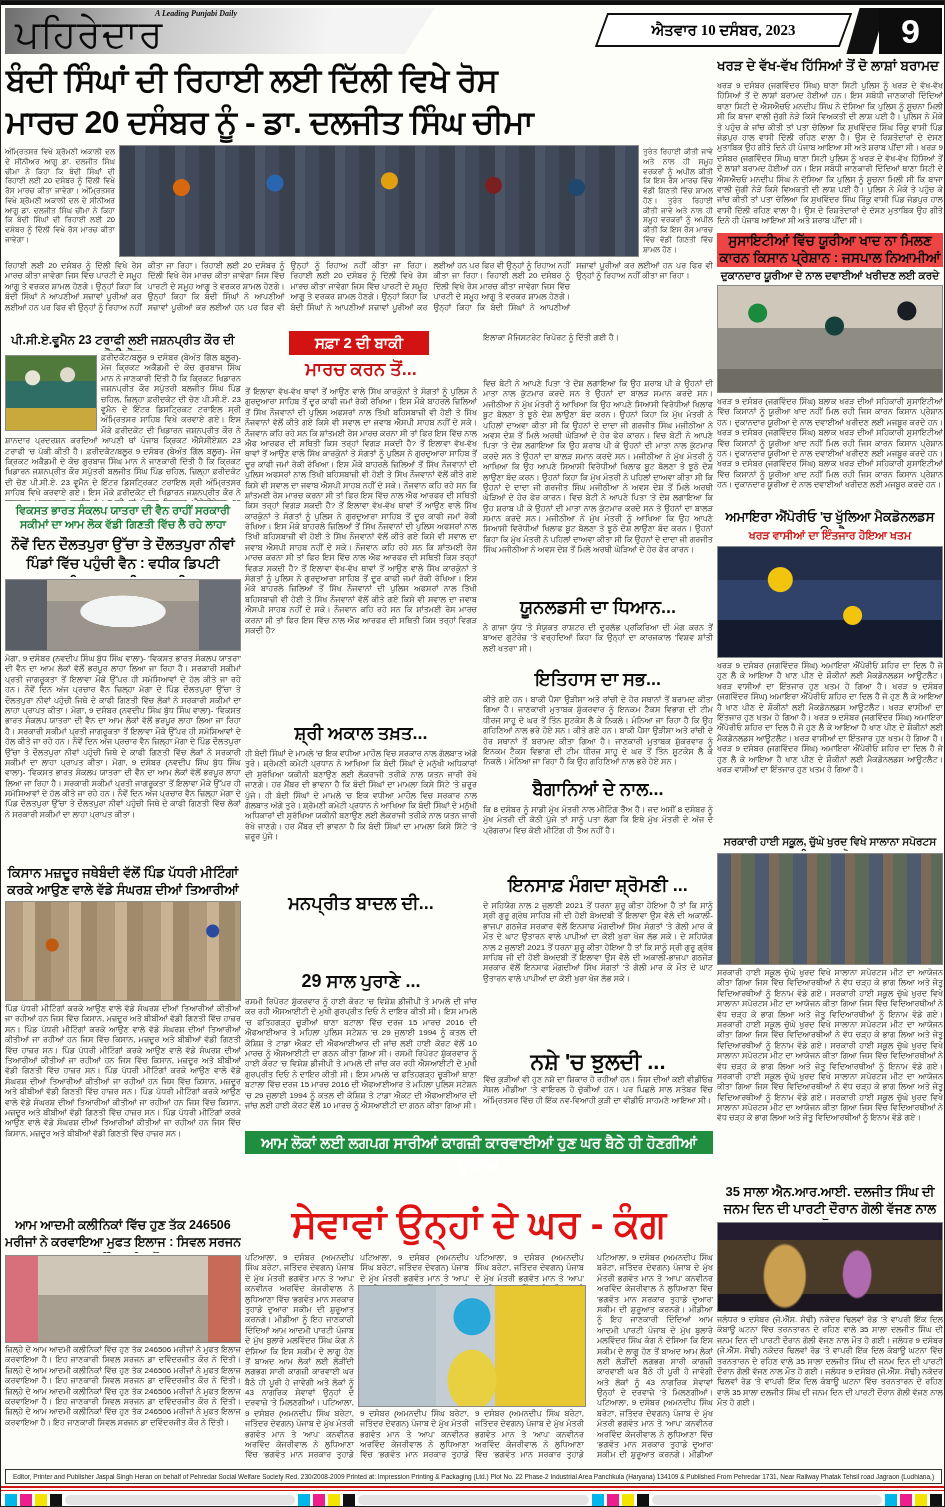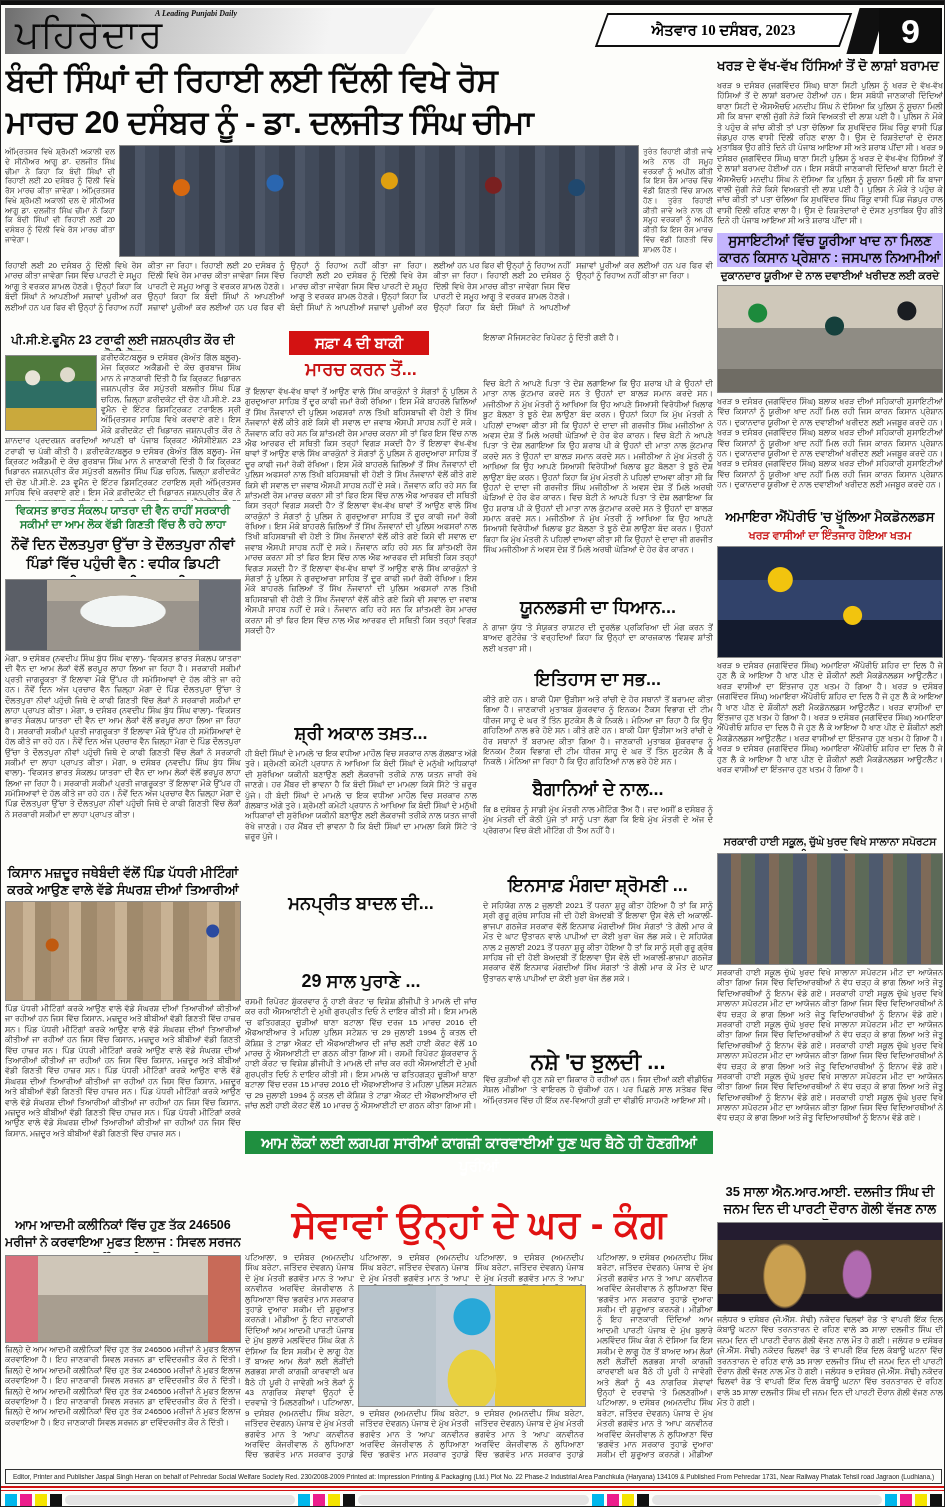--- a/index.html
+++ b/index.html
@@ -6,21 +6,21 @@
   html,body{background:#9a9a9a}
   .page{position:relative;width:945px;height:1507px;margin:0 auto;background:#fdfdfa;
         font-family:"Liberation Sans",sans-serif;overflow:hidden;border:1px solid #222}
   .abs{position:absolute}
   .body-txt{font-size:8px;line-height:1.3;text-align:justify;color:#1a1a1a;overflow:hidden}
   .small-txt{font-size:7.5px}
   .hd{font-weight:bold;color:#0c0c0c;overflow:hidden}
   .center{text-align:center}
   .red-t{color:#c81414}
   .green-t{color:#15792f}
-  .band-blue{background:#c4b5fd}
+  .band-blue{background:#ef4444}
   .banner-red{background:#d31212;color:#fff;font-weight:bold;text-align:center}
   .banner-green{background:#1f8f3f;color:#ffffff;font-weight:bold;text-align:center}
   .ph{position:absolute;box-shadow:inset 0 0 0 1px #8a8a8a}
   
   .ph-delegation{background:
     radial-gradient(circle 10px at 12% 38%,#d8680f 0 8px,transparent 9px),
     radial-gradient(circle 10px at 30% 34%,#2a66b0 0 8px,transparent 9px),
     radial-gradient(circle 10px at 52% 32%,#e0a010 0 8px,transparent 9px),
     radial-gradient(circle 10px at 72% 36%,#7a2020 0 8px,transparent 9px),
     radial-gradient(circle 10px at 88% 38%,#20486e 0 8px,transparent 9px),
@@ -132,21 +132,21 @@
   <div class="abs body-txt" style="left:4px;top:653px;width:236px;height:208px">ਮੋਗਾ, 9 ਦਸੰਬਰ (ਨਵਦੀਪ ਸਿੰਘ ਬੁੱਧ ਸਿੰਘ ਵਾਲਾ)- 'ਵਿਕਸਤ ਭਾਰਤ ਸੰਕਲਪ ਯਾਤਰਾ' ਦੀ ਵੈਨ ਦਾ ਆਮ ਲੋਕਾਂ ਵੱਲੋਂ ਭਰਪੂਰ ਲਾਹਾ ਲਿਆ ਜਾ ਰਿਹਾ ਹੈ। ਸਰਕਾਰੀ ਸਕੀਮਾਂ ਪ੍ਰਤੀ ਜਾਗਰੂਕਤਾ ਤੋਂ ਇਲਾਵਾ ਮੌਕੇ ਉੱਪਰ ਹੀ ਸਮੱਸਿਆਵਾਂ ਦੇ ਹੱਲ ਕੀਤੇ ਜਾ ਰਹੇ ਹਨ। ਨੌਵੇਂ ਦਿਨ ਅੱਜ ਪ੍ਰਚਾਰ ਵੈਨ ਜ਼ਿਲ੍ਹਾ ਮੋਗਾ ਦੇ ਪਿੰਡ ਦੌਲਤਪੁਰਾ ਉੱਚਾ ਤੇ ਦੌਲਤਪੁਰਾ ਨੀਵਾਂ ਪਹੁੰਚੀ ਜਿਥੇ ਦੇ ਕਾਫੀ ਗਿਣਤੀ ਵਿੱਚ ਲੋਕਾਂ ਨੇ ਸਰਕਾਰੀ ਸਕੀਮਾਂ ਦਾ ਲਾਹਾ ਪ੍ਰਾਪਤ ਕੀਤਾ। ਮੋਗਾ, 9 ਦਸੰਬਰ (ਨਵਦੀਪ ਸਿੰਘ ਬੁੱਧ ਸਿੰਘ ਵਾਲਾ)- 'ਵਿਕਸਤ ਭਾਰਤ ਸੰਕਲਪ ਯਾਤਰਾ' ਦੀ ਵੈਨ ਦਾ ਆਮ ਲੋਕਾਂ ਵੱਲੋਂ ਭਰਪੂਰ ਲਾਹਾ ਲਿਆ ਜਾ ਰਿਹਾ ਹੈ। ਸਰਕਾਰੀ ਸਕੀਮਾਂ ਪ੍ਰਤੀ ਜਾਗਰੂਕਤਾ ਤੋਂ ਇਲਾਵਾ ਮੌਕੇ ਉੱਪਰ ਹੀ ਸਮੱਸਿਆਵਾਂ ਦੇ ਹੱਲ ਕੀਤੇ ਜਾ ਰਹੇ ਹਨ। ਨੌਵੇਂ ਦਿਨ ਅੱਜ ਪ੍ਰਚਾਰ ਵੈਨ ਜ਼ਿਲ੍ਹਾ ਮੋਗਾ ਦੇ ਪਿੰਡ ਦੌਲਤਪੁਰਾ ਉੱਚਾ ਤੇ ਦੌਲਤਪੁਰਾ ਨੀਵਾਂ ਪਹੁੰਚੀ ਜਿਥੇ ਦੇ ਕਾਫੀ ਗਿਣਤੀ ਵਿੱਚ ਲੋਕਾਂ ਨੇ ਸਰਕਾਰੀ ਸਕੀਮਾਂ ਦਾ ਲਾਹਾ ਪ੍ਰਾਪਤ ਕੀਤਾ। ਮੋਗਾ, 9 ਦਸੰਬਰ (ਨਵਦੀਪ ਸਿੰਘ ਬੁੱਧ ਸਿੰਘ ਵਾਲਾ)- 'ਵਿਕਸਤ ਭਾਰਤ ਸੰਕਲਪ ਯਾਤਰਾ' ਦੀ ਵੈਨ ਦਾ ਆਮ ਲੋਕਾਂ ਵੱਲੋਂ ਭਰਪੂਰ ਲਾਹਾ ਲਿਆ ਜਾ ਰਿਹਾ ਹੈ। ਸਰਕਾਰੀ ਸਕੀਮਾਂ ਪ੍ਰਤੀ ਜਾਗਰੂਕਤਾ ਤੋਂ ਇਲਾਵਾ ਮੌਕੇ ਉੱਪਰ ਹੀ ਸਮੱਸਿਆਵਾਂ ਦੇ ਹੱਲ ਕੀਤੇ ਜਾ ਰਹੇ ਹਨ। ਨੌਵੇਂ ਦਿਨ ਅੱਜ ਪ੍ਰਚਾਰ ਵੈਨ ਜ਼ਿਲ੍ਹਾ ਮੋਗਾ ਦੇ ਪਿੰਡ ਦੌਲਤਪੁਰਾ ਉੱਚਾ ਤੇ ਦੌਲਤਪੁਰਾ ਨੀਵਾਂ ਪਹੁੰਚੀ ਜਿਥੇ ਦੇ ਕਾਫੀ ਗਿਣਤੀ ਵਿੱਚ ਲੋਕਾਂ ਨੇ ਸਰਕਾਰੀ ਸਕੀਮਾਂ ਦਾ ਲਾਹਾ ਪ੍ਰਾਪਤ ਕੀਤਾ।</div>
 
   <div class="abs hd center" style="left:4px;top:864px;width:236px;height:34px;font-size:13px;line-height:1.3">ਕਿਸਾਨ ਮਜ਼ਦੂਰ ਜਥੇਬੰਦੀ ਵੱਲੋਂ ਪਿੰਡ ਪੱਧਰੀ ਮੀਟਿੰਗਾਂ ਕਰਕੇ ਆਉਣ ਵਾਲੇ ਵੱਡੇ ਸੰਘਰਸ਼ ਦੀਆਂ ਤਿਆਰੀਆਂ ਕਰਵਾਈਆਂ</div>
   <div class="ph ph-kisan-crowd" style="left:4px;top:900px;width:236px;height:100px"></div>
   <div class="abs body-txt" style="left:4px;top:1003px;width:236px;height:210px">ਪਿੰਡ ਪੱਧਰੀ ਮੀਟਿੰਗਾਂ ਕਰਕੇ ਆਉਣ ਵਾਲੇ ਵੱਡੇ ਸੰਘਰਸ਼ ਦੀਆਂ ਤਿਆਰੀਆਂ ਕੀਤੀਆਂ ਜਾ ਰਹੀਆਂ ਹਨ ਜਿਸ ਵਿੱਚ ਕਿਸਾਨ, ਮਜ਼ਦੂਰ ਅਤੇ ਬੀਬੀਆਂ ਵੱਡੀ ਗਿਣਤੀ ਵਿੱਚ ਹਾਜ਼ਰ ਸਨ। ਪਿੰਡ ਪੱਧਰੀ ਮੀਟਿੰਗਾਂ ਕਰਕੇ ਆਉਣ ਵਾਲੇ ਵੱਡੇ ਸੰਘਰਸ਼ ਦੀਆਂ ਤਿਆਰੀਆਂ ਕੀਤੀਆਂ ਜਾ ਰਹੀਆਂ ਹਨ ਜਿਸ ਵਿੱਚ ਕਿਸਾਨ, ਮਜ਼ਦੂਰ ਅਤੇ ਬੀਬੀਆਂ ਵੱਡੀ ਗਿਣਤੀ ਵਿੱਚ ਹਾਜ਼ਰ ਸਨ। ਪਿੰਡ ਪੱਧਰੀ ਮੀਟਿੰਗਾਂ ਕਰਕੇ ਆਉਣ ਵਾਲੇ ਵੱਡੇ ਸੰਘਰਸ਼ ਦੀਆਂ ਤਿਆਰੀਆਂ ਕੀਤੀਆਂ ਜਾ ਰਹੀਆਂ ਹਨ ਜਿਸ ਵਿੱਚ ਕਿਸਾਨ, ਮਜ਼ਦੂਰ ਅਤੇ ਬੀਬੀਆਂ ਵੱਡੀ ਗਿਣਤੀ ਵਿੱਚ ਹਾਜ਼ਰ ਸਨ। ਪਿੰਡ ਪੱਧਰੀ ਮੀਟਿੰਗਾਂ ਕਰਕੇ ਆਉਣ ਵਾਲੇ ਵੱਡੇ ਸੰਘਰਸ਼ ਦੀਆਂ ਤਿਆਰੀਆਂ ਕੀਤੀਆਂ ਜਾ ਰਹੀਆਂ ਹਨ ਜਿਸ ਵਿੱਚ ਕਿਸਾਨ, ਮਜ਼ਦੂਰ ਅਤੇ ਬੀਬੀਆਂ ਵੱਡੀ ਗਿਣਤੀ ਵਿੱਚ ਹਾਜ਼ਰ ਸਨ। ਪਿੰਡ ਪੱਧਰੀ ਮੀਟਿੰਗਾਂ ਕਰਕੇ ਆਉਣ ਵਾਲੇ ਵੱਡੇ ਸੰਘਰਸ਼ ਦੀਆਂ ਤਿਆਰੀਆਂ ਕੀਤੀਆਂ ਜਾ ਰਹੀਆਂ ਹਨ ਜਿਸ ਵਿੱਚ ਕਿਸਾਨ, ਮਜ਼ਦੂਰ ਅਤੇ ਬੀਬੀਆਂ ਵੱਡੀ ਗਿਣਤੀ ਵਿੱਚ ਹਾਜ਼ਰ ਸਨ। ਪਿੰਡ ਪੱਧਰੀ ਮੀਟਿੰਗਾਂ ਕਰਕੇ ਆਉਣ ਵਾਲੇ ਵੱਡੇ ਸੰਘਰਸ਼ ਦੀਆਂ ਤਿਆਰੀਆਂ ਕੀਤੀਆਂ ਜਾ ਰਹੀਆਂ ਹਨ ਜਿਸ ਵਿੱਚ ਕਿਸਾਨ, ਮਜ਼ਦੂਰ ਅਤੇ ਬੀਬੀਆਂ ਵੱਡੀ ਗਿਣਤੀ ਵਿੱਚ ਹਾਜ਼ਰ ਸਨ।</div>
 
   <div class="abs hd center" style="left:4px;top:1216px;width:236px;height:36px;font-size:12.5px;line-height:1.35">ਆਮ ਆਦਮੀ ਕਲੀਨਿਕਾਂ ਵਿੱਚ ਹੁਣ ਤੱਕ 246506 ਮਰੀਜਾਂ ਨੇ ਕਰਵਾਇਆ ਮੁਫਤ ਇਲਾਜ : ਸਿਵਲ ਸਰਜਨ ਡਾ ਦਵਿੰਦਰਜੀਤ ਕੌਰ</div>
   <div class="ph ph-clinic" style="left:4px;top:1254px;width:236px;height:88px"></div>
   <div class="abs body-txt" style="left:4px;top:1344px;width:236px;height:118px">ਜ਼ਿਲ੍ਹੇ ਦੇ ਆਮ ਆਦਮੀ ਕਲੀਨਿਕਾਂ ਵਿੱਚ ਹੁਣ ਤੱਕ 246506 ਮਰੀਜਾਂ ਨੇ ਮੁਫਤ ਇਲਾਜ ਕਰਵਾਇਆ ਹੈ। ਇਹ ਜਾਣਕਾਰੀ ਸਿਵਲ ਸਰਜਨ ਡਾ ਦਵਿੰਦਰਜੀਤ ਕੌਰ ਨੇ ਦਿੱਤੀ। ਜ਼ਿਲ੍ਹੇ ਦੇ ਆਮ ਆਦਮੀ ਕਲੀਨਿਕਾਂ ਵਿੱਚ ਹੁਣ ਤੱਕ 246506 ਮਰੀਜਾਂ ਨੇ ਮੁਫਤ ਇਲਾਜ ਕਰਵਾਇਆ ਹੈ। ਇਹ ਜਾਣਕਾਰੀ ਸਿਵਲ ਸਰਜਨ ਡਾ ਦਵਿੰਦਰਜੀਤ ਕੌਰ ਨੇ ਦਿੱਤੀ। ਜ਼ਿਲ੍ਹੇ ਦੇ ਆਮ ਆਦਮੀ ਕਲੀਨਿਕਾਂ ਵਿੱਚ ਹੁਣ ਤੱਕ 246506 ਮਰੀਜਾਂ ਨੇ ਮੁਫਤ ਇਲਾਜ ਕਰਵਾਇਆ ਹੈ। ਇਹ ਜਾਣਕਾਰੀ ਸਿਵਲ ਸਰਜਨ ਡਾ ਦਵਿੰਦਰਜੀਤ ਕੌਰ ਨੇ ਦਿੱਤੀ। ਜ਼ਿਲ੍ਹੇ ਦੇ ਆਮ ਆਦਮੀ ਕਲੀਨਿਕਾਂ ਵਿੱਚ ਹੁਣ ਤੱਕ 246506 ਮਰੀਜਾਂ ਨੇ ਮੁਫਤ ਇਲਾਜ ਕਰਵਾਇਆ ਹੈ। ਇਹ ਜਾਣਕਾਰੀ ਸਿਵਲ ਸਰਜਨ ਡਾ ਦਵਿੰਦਰਜੀਤ ਕੌਰ ਨੇ ਦਿੱਤੀ।</div>
 
-  <div class="abs banner-red" style="left:288px;top:330px;width:140px;height:24px;font-size:15px;line-height:24px">ਸਫ਼ਾ 4 ਦੀ ਬਾਕੀ</div>
+  <div class="abs banner-red" style="left:288px;top:330px;width:140px;height:24px;font-size:15px;line-height:24px">ਸਫ਼ਾ 2 ਦੀ ਬਾਕੀ</div>
   <div class="abs hd center red-t" style="left:244px;top:358px;width:232px;height:24px;font-size:18px">ਮਾਰਚ ਕਰਨ ਤੋਂ...</div>
   <div class="abs body-txt" style="left:244px;top:386px;width:232px;height:334px">ਤੋਂ ਇਲਾਵਾ ਵੱਖ-ਵੱਖ ਥਾਵਾਂ ਤੋਂ ਆਉਣ ਵਾਲੇ ਸਿੱਖ ਕਾਰਕੁੰਨਾਂ ਤੇ ਸੰਗਤਾਂ ਨੂੰ ਪੁਲਿਸ ਨੇ ਗੁਰਦੁਆਰਾ ਸਾਹਿਬ ਤੋਂ ਦੂਰ ਕਾਫੀ ਜਮਾਂ ਰੋਕੀ ਰੱਖਿਆ। ਇਸ ਮੌਕੇ ਬਾਹਰਲੇ ਜ਼ਿਲਿਆਂ ਤੋਂ ਸਿੱਖ ਨੌਜਵਾਨਾਂ ਦੀ ਪੁਲਿਸ ਅਫਸਰਾਂ ਨਾਲ ਤਿੱਖੀ ਬਹਿਸਬਾਜ਼ੀ ਵੀ ਹੋਈ ਤੇ ਸਿੱਖ ਨੌਜਵਾਨਾਂ ਵੱਲੋਂ ਕੀਤੇ ਗਏ ਕਿਸੇ ਵੀ ਸਵਾਲ ਦਾ ਜਵਾਬ ਐਸਪੀ ਸਾਹਬ ਨਹੀਂ ਦੇ ਸਕੇ। ਨੌਜਵਾਨ ਕਹਿ ਰਹੇ ਸਨ ਕਿ ਸ਼ਾਂਤਮਈ ਰੋਸ ਮਾਰਚ ਕਰਨਾ ਸੀ ਤਾਂ ਫਿਰ ਇਸ ਵਿੱਚ ਨਾਲ ਐਫ ਆਰਫਰ ਦੀ ਸਥਿਤੀ ਕਿਸ ਤਰ੍ਹਾਂ ਵਿਗੜ ਸਕਦੀ ਹੈ? ਤੋਂ ਇਲਾਵਾ ਵੱਖ-ਵੱਖ ਥਾਵਾਂ ਤੋਂ ਆਉਣ ਵਾਲੇ ਸਿੱਖ ਕਾਰਕੁੰਨਾਂ ਤੇ ਸੰਗਤਾਂ ਨੂੰ ਪੁਲਿਸ ਨੇ ਗੁਰਦੁਆਰਾ ਸਾਹਿਬ ਤੋਂ ਦੂਰ ਕਾਫੀ ਜਮਾਂ ਰੋਕੀ ਰੱਖਿਆ। ਇਸ ਮੌਕੇ ਬਾਹਰਲੇ ਜ਼ਿਲਿਆਂ ਤੋਂ ਸਿੱਖ ਨੌਜਵਾਨਾਂ ਦੀ ਪੁਲਿਸ ਅਫਸਰਾਂ ਨਾਲ ਤਿੱਖੀ ਬਹਿਸਬਾਜ਼ੀ ਵੀ ਹੋਈ ਤੇ ਸਿੱਖ ਨੌਜਵਾਨਾਂ ਵੱਲੋਂ ਕੀਤੇ ਗਏ ਕਿਸੇ ਵੀ ਸਵਾਲ ਦਾ ਜਵਾਬ ਐਸਪੀ ਸਾਹਬ ਨਹੀਂ ਦੇ ਸਕੇ। ਨੌਜਵਾਨ ਕਹਿ ਰਹੇ ਸਨ ਕਿ ਸ਼ਾਂਤਮਈ ਰੋਸ ਮਾਰਚ ਕਰਨਾ ਸੀ ਤਾਂ ਫਿਰ ਇਸ ਵਿੱਚ ਨਾਲ ਐਫ ਆਰਫਰ ਦੀ ਸਥਿਤੀ ਕਿਸ ਤਰ੍ਹਾਂ ਵਿਗੜ ਸਕਦੀ ਹੈ? ਤੋਂ ਇਲਾਵਾ ਵੱਖ-ਵੱਖ ਥਾਵਾਂ ਤੋਂ ਆਉਣ ਵਾਲੇ ਸਿੱਖ ਕਾਰਕੁੰਨਾਂ ਤੇ ਸੰਗਤਾਂ ਨੂੰ ਪੁਲਿਸ ਨੇ ਗੁਰਦੁਆਰਾ ਸਾਹਿਬ ਤੋਂ ਦੂਰ ਕਾਫੀ ਜਮਾਂ ਰੋਕੀ ਰੱਖਿਆ। ਇਸ ਮੌਕੇ ਬਾਹਰਲੇ ਜ਼ਿਲਿਆਂ ਤੋਂ ਸਿੱਖ ਨੌਜਵਾਨਾਂ ਦੀ ਪੁਲਿਸ ਅਫਸਰਾਂ ਨਾਲ ਤਿੱਖੀ ਬਹਿਸਬਾਜ਼ੀ ਵੀ ਹੋਈ ਤੇ ਸਿੱਖ ਨੌਜਵਾਨਾਂ ਵੱਲੋਂ ਕੀਤੇ ਗਏ ਕਿਸੇ ਵੀ ਸਵਾਲ ਦਾ ਜਵਾਬ ਐਸਪੀ ਸਾਹਬ ਨਹੀਂ ਦੇ ਸਕੇ। ਨੌਜਵਾਨ ਕਹਿ ਰਹੇ ਸਨ ਕਿ ਸ਼ਾਂਤਮਈ ਰੋਸ ਮਾਰਚ ਕਰਨਾ ਸੀ ਤਾਂ ਫਿਰ ਇਸ ਵਿੱਚ ਨਾਲ ਐਫ ਆਰਫਰ ਦੀ ਸਥਿਤੀ ਕਿਸ ਤਰ੍ਹਾਂ ਵਿਗੜ ਸਕਦੀ ਹੈ? ਤੋਂ ਇਲਾਵਾ ਵੱਖ-ਵੱਖ ਥਾਵਾਂ ਤੋਂ ਆਉਣ ਵਾਲੇ ਸਿੱਖ ਕਾਰਕੁੰਨਾਂ ਤੇ ਸੰਗਤਾਂ ਨੂੰ ਪੁਲਿਸ ਨੇ ਗੁਰਦੁਆਰਾ ਸਾਹਿਬ ਤੋਂ ਦੂਰ ਕਾਫੀ ਜਮਾਂ ਰੋਕੀ ਰੱਖਿਆ। ਇਸ ਮੌਕੇ ਬਾਹਰਲੇ ਜ਼ਿਲਿਆਂ ਤੋਂ ਸਿੱਖ ਨੌਜਵਾਨਾਂ ਦੀ ਪੁਲਿਸ ਅਫਸਰਾਂ ਨਾਲ ਤਿੱਖੀ ਬਹਿਸਬਾਜ਼ੀ ਵੀ ਹੋਈ ਤੇ ਸਿੱਖ ਨੌਜਵਾਨਾਂ ਵੱਲੋਂ ਕੀਤੇ ਗਏ ਕਿਸੇ ਵੀ ਸਵਾਲ ਦਾ ਜਵਾਬ ਐਸਪੀ ਸਾਹਬ ਨਹੀਂ ਦੇ ਸਕੇ। ਨੌਜਵਾਨ ਕਹਿ ਰਹੇ ਸਨ ਕਿ ਸ਼ਾਂਤਮਈ ਰੋਸ ਮਾਰਚ ਕਰਨਾ ਸੀ ਤਾਂ ਫਿਰ ਇਸ ਵਿੱਚ ਨਾਲ ਐਫ ਆਰਫਰ ਦੀ ਸਥਿਤੀ ਕਿਸ ਤਰ੍ਹਾਂ ਵਿਗੜ ਸਕਦੀ ਹੈ?</div>
   <div class="abs hd center" style="left:244px;top:722px;width:232px;height:24px;font-size:18px">ਸ਼੍ਰੀ ਅਕਾਲ ਤਖ਼ਤ...</div>
   <div class="abs body-txt" style="left:244px;top:748px;width:232px;height:142px">ਹੀ ਬੰਦੀ ਸਿੰਘਾਂ ਦੇ ਮਾਮਲੇ 'ਚ ਇਕ ਵਧੀਆ ਮਾਹੌਲ ਵਿਚ ਸਰਕਾਰ ਨਾਲ ਗੱਲਬਾਤ ਅੱਗੇ ਤੁਰੇ। ਸ਼੍ਰੋਮਣੀ ਕਮੇਟੀ ਪ੍ਰਧਾਨ ਨੇ ਆਖਿਆ ਕਿ ਬੰਦੀ ਸਿੰਘਾਂ ਦੇ ਮਨੁੱਖੀ ਅਧਿਕਾਰਾਂ ਦੀ ਸੁਰੱਖਿਆ ਯਕੀਨੀ ਬਣਾਉਣ ਲਈ ਲੋਕਰਾਜੀ ਤਰੀਕੇ ਨਾਲ ਯਤਨ ਜਾਰੀ ਰੱਖੇ ਜਾਣਗੇ। ਹਰ ਮੈਂਬਰ ਦੀ ਭਾਵਨਾ ਹੈ ਕਿ ਬੰਦੀ ਸਿੰਘਾਂ ਦਾ ਮਾਮਲਾ ਕਿਸੇ ਸਿੱਟੇ 'ਤੇ ਜ਼ਰੂਰ ਪੁੱਜੇ। ਹੀ ਬੰਦੀ ਸਿੰਘਾਂ ਦੇ ਮਾਮਲੇ 'ਚ ਇਕ ਵਧੀਆ ਮਾਹੌਲ ਵਿਚ ਸਰਕਾਰ ਨਾਲ ਗੱਲਬਾਤ ਅੱਗੇ ਤੁਰੇ। ਸ਼੍ਰੋਮਣੀ ਕਮੇਟੀ ਪ੍ਰਧਾਨ ਨੇ ਆਖਿਆ ਕਿ ਬੰਦੀ ਸਿੰਘਾਂ ਦੇ ਮਨੁੱਖੀ ਅਧਿਕਾਰਾਂ ਦੀ ਸੁਰੱਖਿਆ ਯਕੀਨੀ ਬਣਾਉਣ ਲਈ ਲੋਕਰਾਜੀ ਤਰੀਕੇ ਨਾਲ ਯਤਨ ਜਾਰੀ ਰੱਖੇ ਜਾਣਗੇ। ਹਰ ਮੈਂਬਰ ਦੀ ਭਾਵਨਾ ਹੈ ਕਿ ਬੰਦੀ ਸਿੰਘਾਂ ਦਾ ਮਾਮਲਾ ਕਿਸੇ ਸਿੱਟੇ 'ਤੇ ਜ਼ਰੂਰ ਪੁੱਜੇ।</div>
   <div class="abs hd center" style="left:244px;top:892px;width:232px;height:24px;font-size:18px">ਮਨਪ੍ਰੀਤ ਬਾਦਲ ਦੀ...</div>
   <div class="abs hd center" style="left:244px;top:970px;width:232px;height:24px;font-size:18px">29 ਸਾਲ ਪੁਰਾਣੇ ...</div>
   <div class="abs body-txt" style="left:244px;top:996px;width:232px;height:132px">ਰਸਮੀ ਰਿਪੋਰਟ ਸ਼ੁੱਕਰਵਾਰ ਨੂੰ ਹਾਈ ਕੋਰਟ 'ਚ ਵਿਸ਼ੇਸ਼ ਡੀਜੀਪੀ ਤੇ ਮਾਮਲੇ ਦੀ ਜਾਂਚ ਕਰ ਰਹੀ ਐਸਆਈਟੀ ਦੇ ਮੁਖੀ ਗੁਰਪ੍ਰੀਤ ਦਿਓ ਨੇ ਦਾਇਰ ਕੀਤੀ ਸੀ। ਇਸ ਮਾਮਲੇ 'ਚ ਫਤਿਹਗੜ੍ਹ ਚੂੜੀਆਂ ਥਾਣਾ ਬਟਾਲਾ ਵਿੱਚ ਦਰਜ 15 ਮਾਰਚ 2016 ਦੀ ਐਫਆਈਆਰ ਤੇ ਮਹਿਲਾ ਪੁਲਿਸ ਸਟੇਸ਼ਨ 'ਚ 29 ਜੁਲਾਈ 1994 ਨੂੰ ਕਤਲ ਦੀ ਕੋਸ਼ਿਸ਼ ਤੇ ਟਾਡਾ ਐਕਟ ਦੀ ਐਫਆਈਆਰ ਦੀ ਜਾਂਚ ਲਈ ਹਾਈ ਕੋਰਟ ਵੱਲੋਂ 10 ਮਾਰਚ ਨੂੰ ਐਸਆਈਟੀ ਦਾ ਗਠਨ ਕੀਤਾ ਗਿਆ ਸੀ। ਰਸਮੀ ਰਿਪੋਰਟ ਸ਼ੁੱਕਰਵਾਰ ਨੂੰ ਹਾਈ ਕੋਰਟ 'ਚ ਵਿਸ਼ੇਸ਼ ਡੀਜੀਪੀ ਤੇ ਮਾਮਲੇ ਦੀ ਜਾਂਚ ਕਰ ਰਹੀ ਐਸਆਈਟੀ ਦੇ ਮੁਖੀ ਗੁਰਪ੍ਰੀਤ ਦਿਓ ਨੇ ਦਾਇਰ ਕੀਤੀ ਸੀ। ਇਸ ਮਾਮਲੇ 'ਚ ਫਤਿਹਗੜ੍ਹ ਚੂੜੀਆਂ ਥਾਣਾ ਬਟਾਲਾ ਵਿੱਚ ਦਰਜ 15 ਮਾਰਚ 2016 ਦੀ ਐਫਆਈਆਰ ਤੇ ਮਹਿਲਾ ਪੁਲਿਸ ਸਟੇਸ਼ਨ 'ਚ 29 ਜੁਲਾਈ 1994 ਨੂੰ ਕਤਲ ਦੀ ਕੋਸ਼ਿਸ਼ ਤੇ ਟਾਡਾ ਐਕਟ ਦੀ ਐਫਆਈਆਰ ਦੀ ਜਾਂਚ ਲਈ ਹਾਈ ਕੋਰਟ ਵੱਲੋਂ 10 ਮਾਰਚ ਨੂੰ ਐਸਆਈਟੀ ਦਾ ਗਠਨ ਕੀਤਾ ਗਿਆ ਸੀ।</div>
 
   <div class="abs body-txt" style="left:482px;top:332px;width:230px;height:14px">ਇਲਾਕਾ ਮੈਜਿਸਟਰੇਟ ਰਿਪੋਰਟ ਨੂੰ ਦਿੱਤੀ ਗਈ ਹੈ।</div>
   <div class="abs body-txt" style="left:482px;top:378px;width:230px;height:216px">ਵਿਚ ਬੇਟੀ ਨੇ ਆਪਣੇ ਪਿਤਾ 'ਤੇ ਦੋਸ਼ ਲਗਾਇਆ ਕਿ ਉਹ ਸ਼ਰਾਬ ਪੀ ਕੇ ਉਹਨਾਂ ਦੀ ਮਾਤਾ ਨਾਲ ਕੁੱਟਮਾਰ ਕਰਦੇ ਸਨ ਤੇ ਉਹਨਾਂ ਦਾ ਬਾਲੜ ਸਮਾਨ ਕਰਦੇ ਸਨ। ਮਜੀਠੀਆ ਨੇ ਮੁੱਖ ਮੰਤਰੀ ਨੂੰ ਆਖਿਆ ਕਿ ਉਹ ਆਪਣੇ ਸਿਆਸੀ ਵਿਰੋਧੀਆਂ ਖਿਲਾਫ ਬੂਟ ਬੋਲਣਾ ਤੇ ਝੂਠੇ ਦੋਸ਼ ਲਾਉਣਾ ਬੰਦ ਕਰਨ। ਉਹਨਾਂ ਕਿਹਾ ਕਿ ਮੁੱਖ ਮੰਤਰੀ ਨੇ ਪਹਿਲਾਂ ਦਾਅਵਾ ਕੀਤਾ ਸੀ ਕਿ ਉਹਨਾਂ ਦੇ ਦਾਦਾ ਜੀ ਗਰਜੀਤ ਸਿੰਘ ਮਜੀਠੀਆ ਨੇ ਅਵਸ ਦੇਸ਼ ਤੋਂ ਮਿਲੇ ਅਰਥੀ ਘੋੜਿਆਂ ਦੇ ਹੇਰ ਫੇਰ ਕਾਰਨ। ਵਿਚ ਬੇਟੀ ਨੇ ਆਪਣੇ ਪਿਤਾ 'ਤੇ ਦੋਸ਼ ਲਗਾਇਆ ਕਿ ਉਹ ਸ਼ਰਾਬ ਪੀ ਕੇ ਉਹਨਾਂ ਦੀ ਮਾਤਾ ਨਾਲ ਕੁੱਟਮਾਰ ਕਰਦੇ ਸਨ ਤੇ ਉਹਨਾਂ ਦਾ ਬਾਲੜ ਸਮਾਨ ਕਰਦੇ ਸਨ। ਮਜੀਠੀਆ ਨੇ ਮੁੱਖ ਮੰਤਰੀ ਨੂੰ ਆਖਿਆ ਕਿ ਉਹ ਆਪਣੇ ਸਿਆਸੀ ਵਿਰੋਧੀਆਂ ਖਿਲਾਫ ਬੂਟ ਬੋਲਣਾ ਤੇ ਝੂਠੇ ਦੋਸ਼ ਲਾਉਣਾ ਬੰਦ ਕਰਨ। ਉਹਨਾਂ ਕਿਹਾ ਕਿ ਮੁੱਖ ਮੰਤਰੀ ਨੇ ਪਹਿਲਾਂ ਦਾਅਵਾ ਕੀਤਾ ਸੀ ਕਿ ਉਹਨਾਂ ਦੇ ਦਾਦਾ ਜੀ ਗਰਜੀਤ ਸਿੰਘ ਮਜੀਠੀਆ ਨੇ ਅਵਸ ਦੇਸ਼ ਤੋਂ ਮਿਲੇ ਅਰਥੀ ਘੋੜਿਆਂ ਦੇ ਹੇਰ ਫੇਰ ਕਾਰਨ। ਵਿਚ ਬੇਟੀ ਨੇ ਆਪਣੇ ਪਿਤਾ 'ਤੇ ਦੋਸ਼ ਲਗਾਇਆ ਕਿ ਉਹ ਸ਼ਰਾਬ ਪੀ ਕੇ ਉਹਨਾਂ ਦੀ ਮਾਤਾ ਨਾਲ ਕੁੱਟਮਾਰ ਕਰਦੇ ਸਨ ਤੇ ਉਹਨਾਂ ਦਾ ਬਾਲੜ ਸਮਾਨ ਕਰਦੇ ਸਨ। ਮਜੀਠੀਆ ਨੇ ਮੁੱਖ ਮੰਤਰੀ ਨੂੰ ਆਖਿਆ ਕਿ ਉਹ ਆਪਣੇ ਸਿਆਸੀ ਵਿਰੋਧੀਆਂ ਖਿਲਾਫ ਬੂਟ ਬੋਲਣਾ ਤੇ ਝੂਠੇ ਦੋਸ਼ ਲਾਉਣਾ ਬੰਦ ਕਰਨ। ਉਹਨਾਂ ਕਿਹਾ ਕਿ ਮੁੱਖ ਮੰਤਰੀ ਨੇ ਪਹਿਲਾਂ ਦਾਅਵਾ ਕੀਤਾ ਸੀ ਕਿ ਉਹਨਾਂ ਦੇ ਦਾਦਾ ਜੀ ਗਰਜੀਤ ਸਿੰਘ ਮਜੀਠੀਆ ਨੇ ਅਵਸ ਦੇਸ਼ ਤੋਂ ਮਿਲੇ ਅਰਥੀ ਘੋੜਿਆਂ ਦੇ ਹੇਰ ਫੇਰ ਕਾਰਨ।</div>

